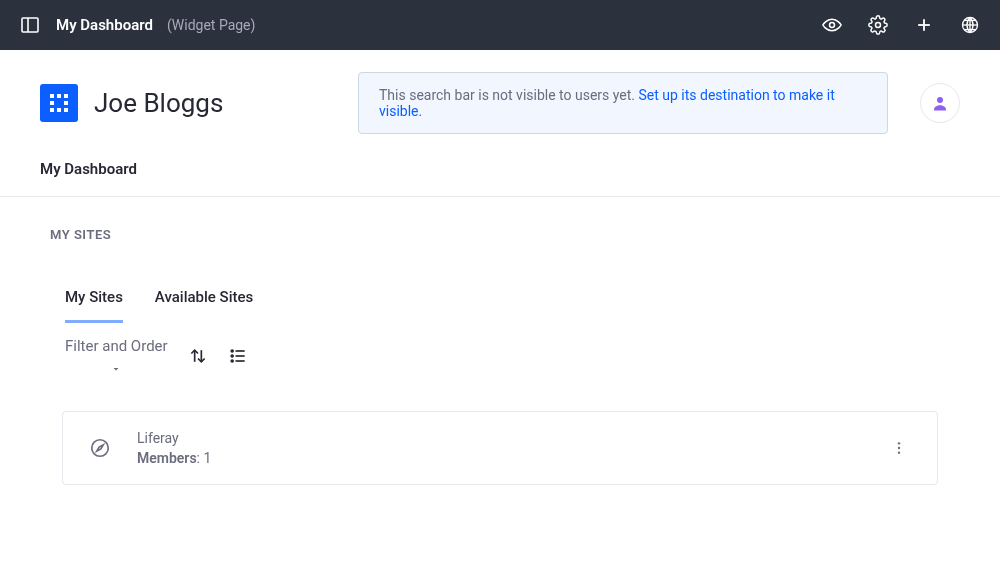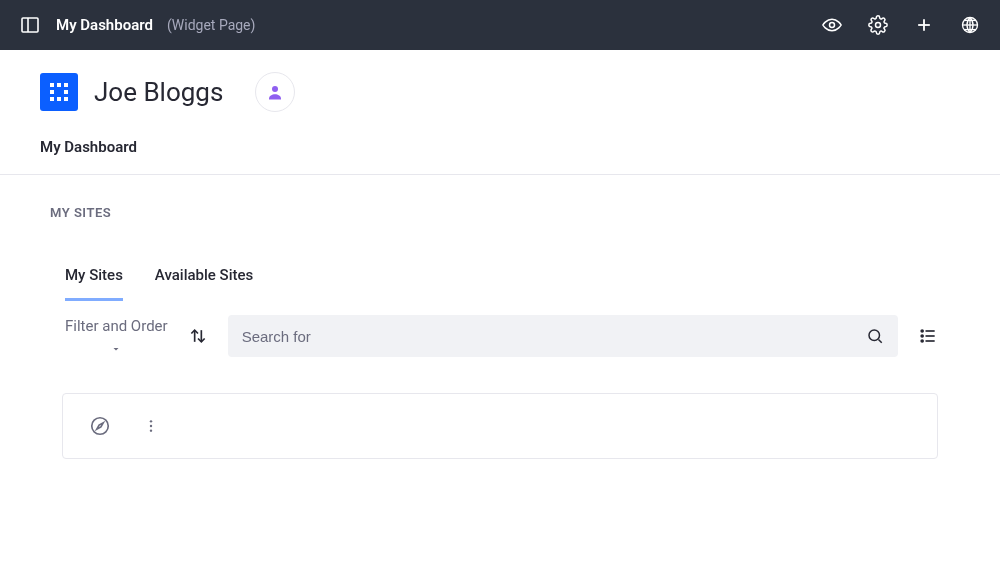--- a/index.html
+++ b/index.html
@@ -212,20 +212,23 @@
       <rect x="10" y="3" width="4" height="4" fill="#fff"></rect>
       <rect x="17" y="3" width="4" height="4" fill="#fff"></rect>
       <rect x="3" y="10" width="4" height="4" fill="#fff"></rect>
       <rect x="17" y="10" width="4" height="4" fill="#fff"></rect>
       <rect x="3" y="17" width="4" height="4" fill="#fff"></rect>
       <rect x="10" y="17" width="4" height="4" fill="#fff"></rect>
       <rect x="17" y="17" width="4" height="4" fill="#fff"></rect>
     </svg>
   </div>
   <div class="page-title">Joe Bloggs</div>
+  <div class="info-bar">
+    <span>This search bar is not visible to users yet. </span><span class="link">Set up its destination to make it visible.</span>
+  </div>
   <div class="avatar-circle">
     <svg width="18" height="18" viewBox="0 0 24 24" fill="#8f5ff0">
       <circle cx="12" cy="8" r="4"></circle>
       <path d="M4 21c0-4 4-6 8-6s8 2 8 6v1H4z"></path>
     </svg>
   </div>
 </div>
 
 <div class="subnav">
   <span>My Dashboard</span>
@@ -244,27 +247,20 @@
     <svg width="12" height="12" viewBox="0 0 24 24" fill="#6b6c7e">
       <path d="M7 10l5 5 5-5z"></path>
     </svg>
   </div>
   <div class="sort-btn">
     <svg width="20" height="20" viewBox="0 0 24 24" fill="none" stroke="#272833" stroke-width="2">
       <line x1="8" y1="19" x2="8" y2="5"></line>
       <polyline points="4 9 8 5 12 9" fill="none"></polyline>
       <line x1="16" y1="5" x2="16" y2="19"></line>
       <polyline points="12 15 16 19 20 15" fill="none"></polyline>
-    </svg>
-  </div>
-  <div class="search-field">
-    <input type="text" placeholder="Search for" style="">
-    <svg width="18" height="18" viewBox="0 0 24 24" fill="none" stroke="#272833" stroke-width="2">
-      <circle cx="11" cy="11" r="7"></circle>
-      <line x1="21" y1="21" x2="16.65" y2="16.65"></line>
     </svg>
   </div>
   <div class="display-toggle">
     <svg width="20" height="20" viewBox="0 0 24 24" fill="none" stroke="#272833" stroke-width="2">
       <line x1="9" y1="6" x2="20" y2="6"></line>
       <line x1="9" y1="12" x2="20" y2="12"></line>
       <line x1="9" y1="18" x2="20" y2="18"></line>
       <circle cx="5" cy="6" r="1.2" fill="#272833"></circle>
       <circle cx="5" cy="12" r="1.2" fill="#272833"></circle>
       <circle cx="5" cy="18" r="1.2" fill="#272833"></circle>
@@ -273,20 +269,26 @@
 </div>
 
 <div class="card-list">
   <div class="site-card">
     <div class="site-icon">
       <svg width="22" height="22" viewBox="0 0 24 24" fill="none" stroke="#6b6c7e" stroke-width="1.8">
         <circle cx="12" cy="12" r="9"></circle>
         <polygon points="15.5 8.5 13 13 8.5 15.5 11 11" fill="none"></polygon>
       </svg>
     </div>
+    <div class="site-info">
+      <div class="site-name">Liferay</div>
+      <div class="site-members">
+        <span class="label">Members</span><span>: 1</span>
+      </div>
+    </div>
     <div class="kebab">
       <svg width="16" height="16" viewBox="0 0 24 24" fill="#6b6c7e">
         <circle cx="12" cy="5" r="1.8"></circle>
         <circle cx="12" cy="12" r="1.8"></circle>
         <circle cx="12" cy="19" r="1.8"></circle>
       </svg>
     </div>
   </div>
 </div>
 

